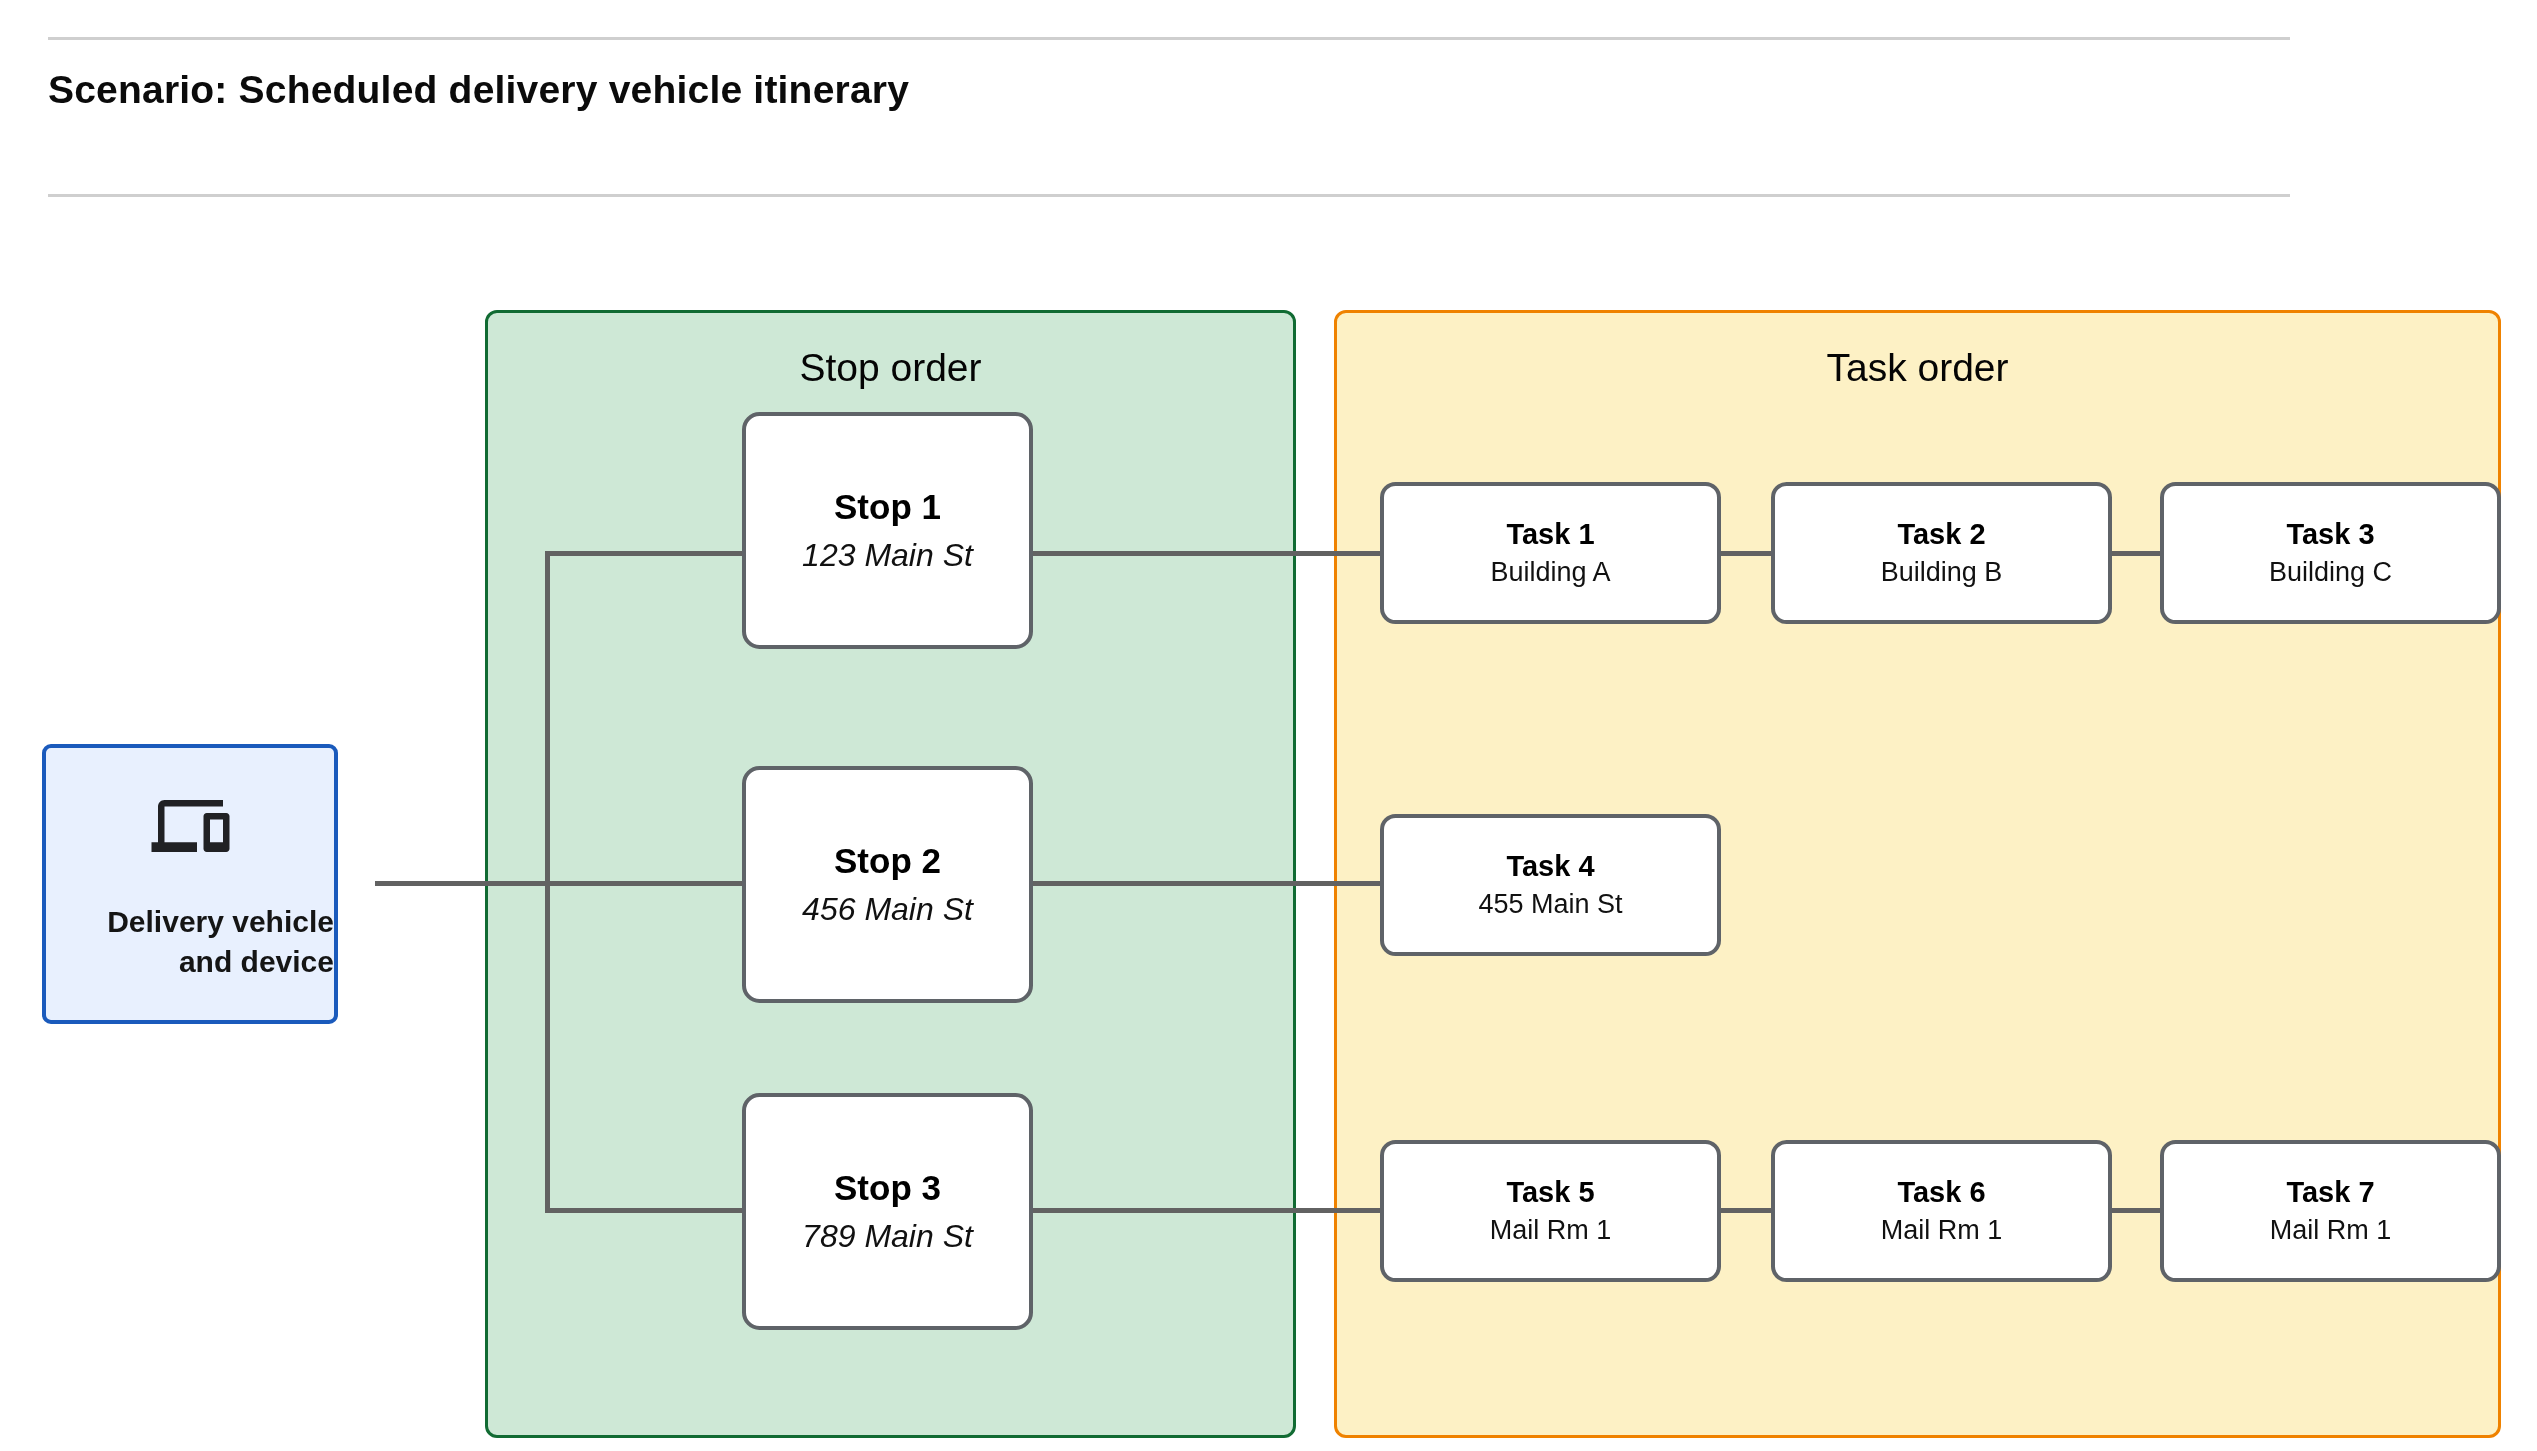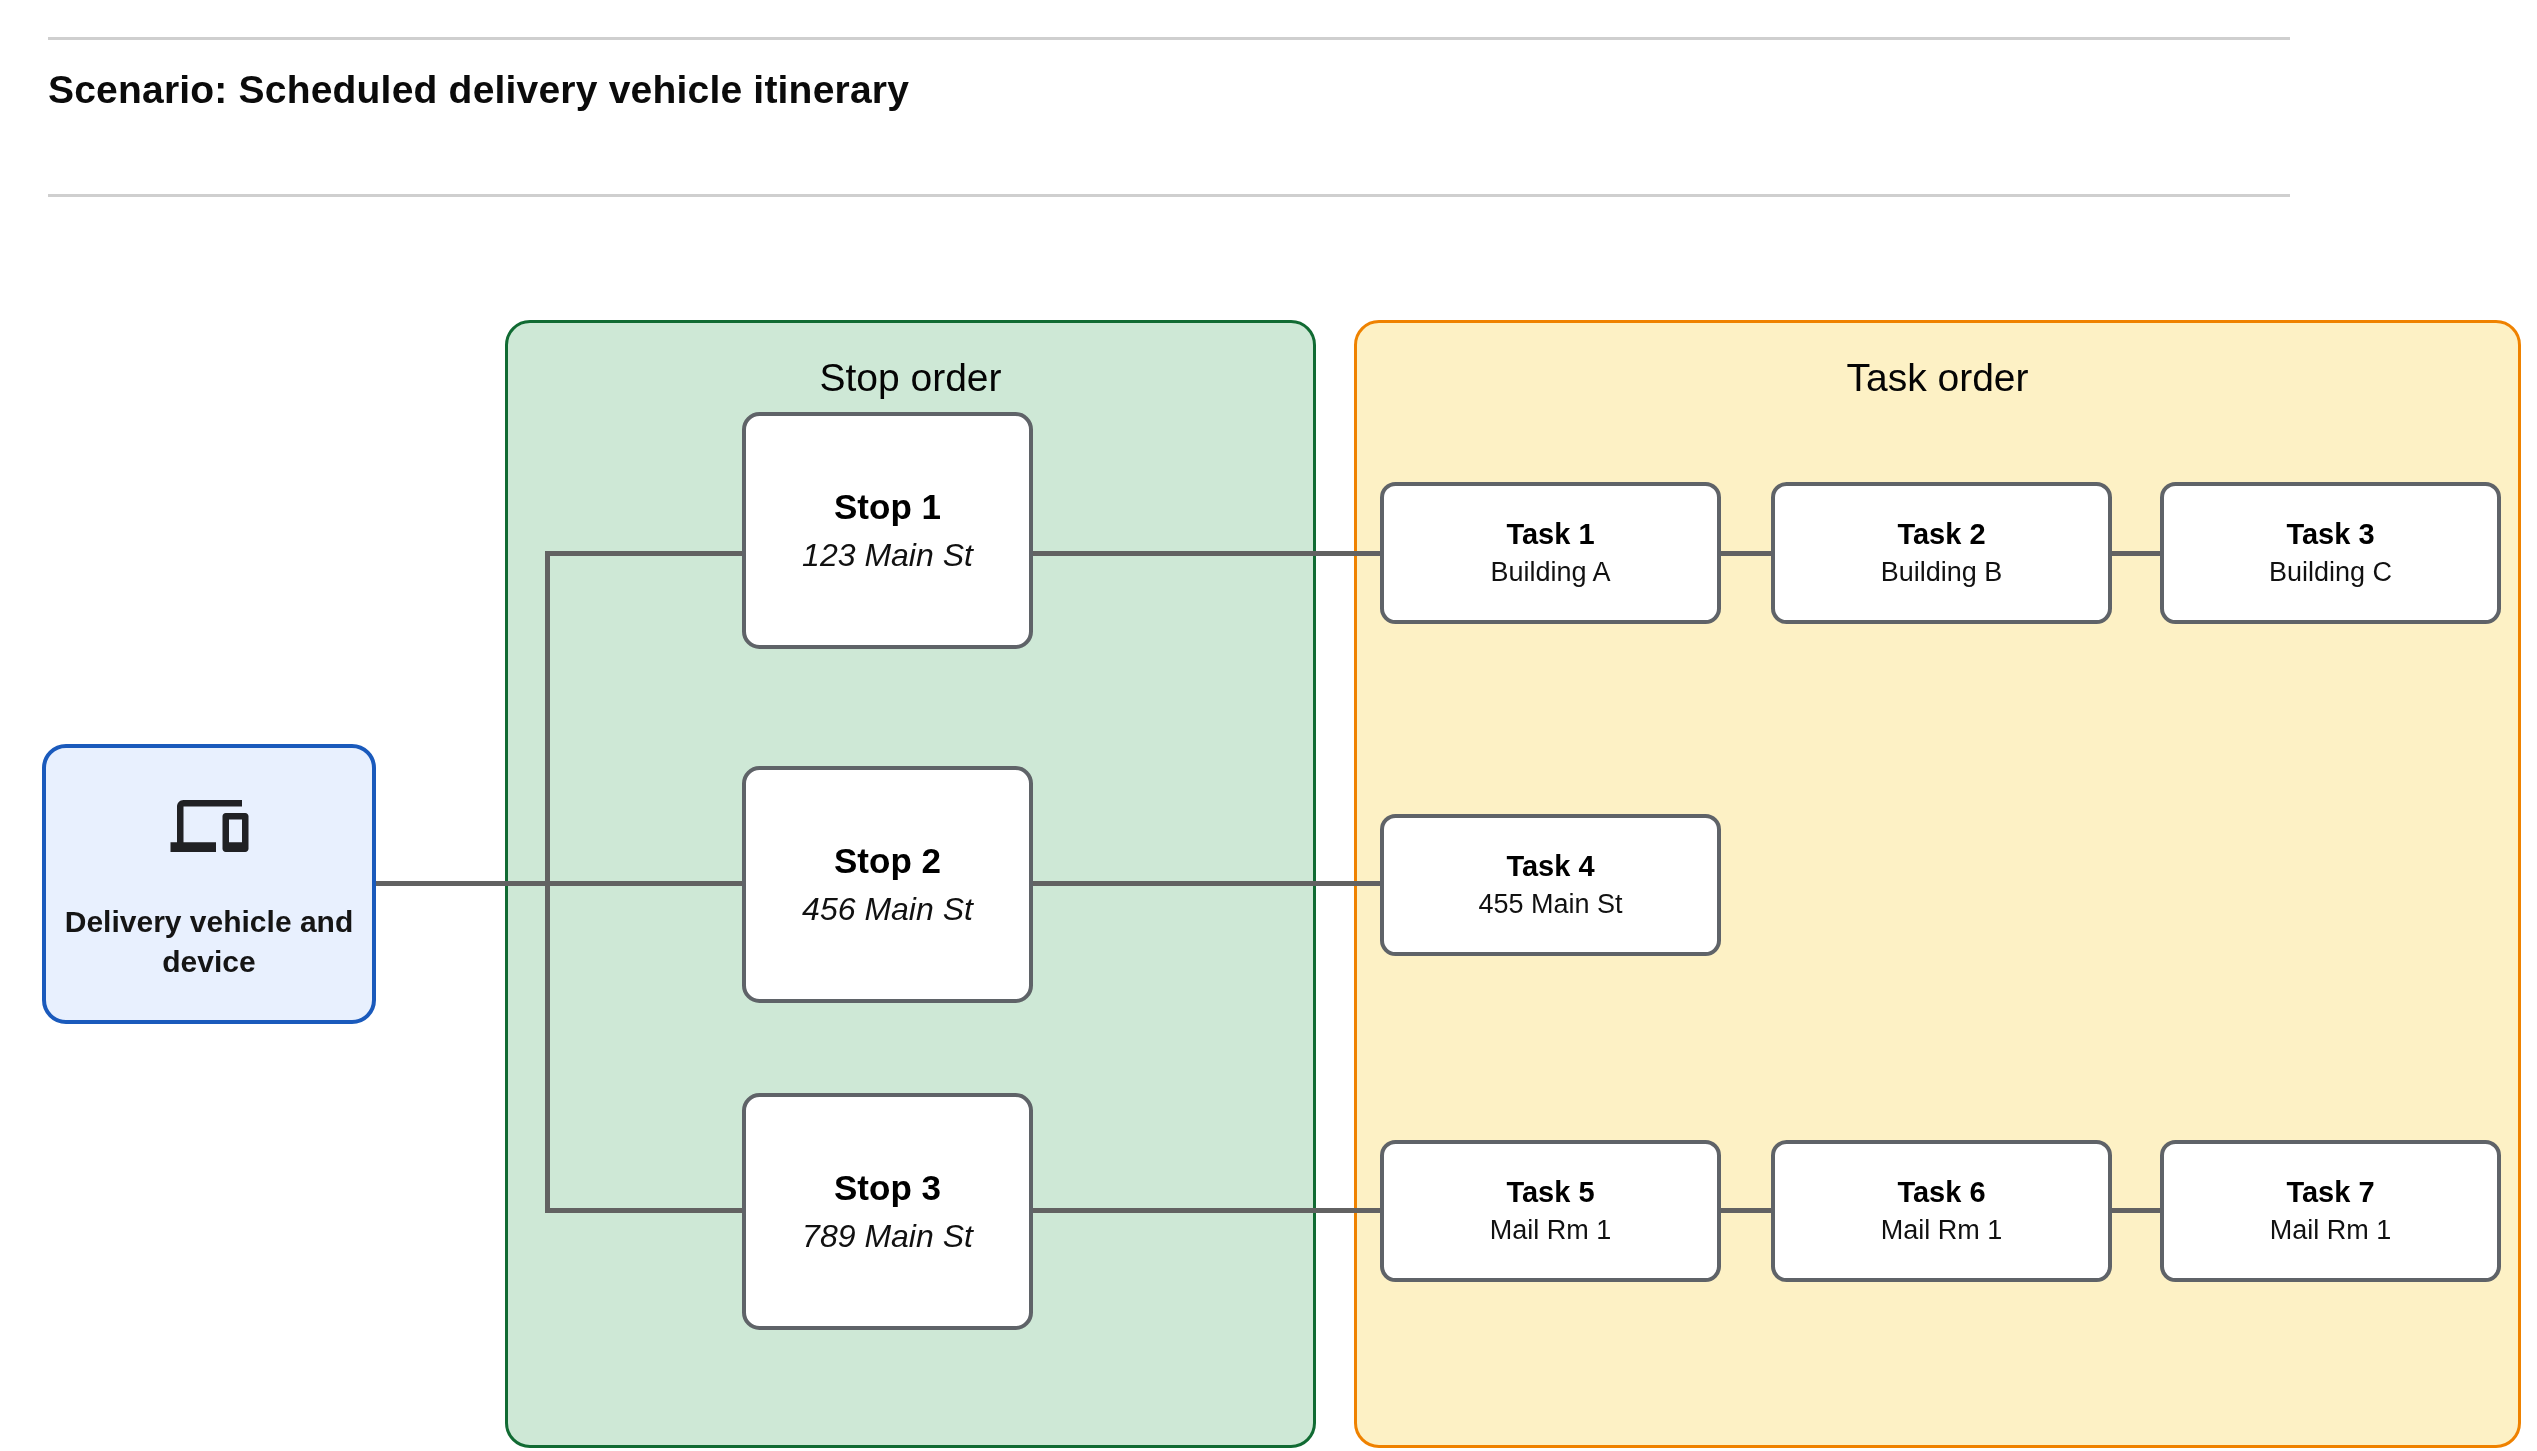--- a/index.html
+++ b/index.html
@@ -20,22 +20,22 @@
     position:absolute;left:48px;top:68px;
     font-size:39px;font-weight:700;letter-spacing:0.2px;color:#0b0b0b;
     white-space:nowrap;
   }
   .page-subtitle{
     position:absolute;left:253px;top:122px;
     font-size:36px;font-weight:400;color:#111;
     white-space:nowrap;
   }
   .container{
-    position:absolute;top:320px;height:1128px;
-    border-radius:25px;box-sizing:border-box;z-index:1;margin-left:20px;
+    position:absolute;top:310px;height:1128px;
+    border-radius:12px;box-sizing:border-box;z-index:1;
   }
   .container.stop{
     left:485px;width:811px;
     background:var(--stop-fill,#cee8d6);
     border:3.9px solid var(--stop-border,#116b33);
   }
   .container.task{
     left:1334px;width:1167px;
     background:var(--task-fill,#fdf1c5);
     border:3.9px solid var(--task-border,#ef8200);
@@ -53,24 +53,24 @@
     display:flex;flex-direction:column;align-items:center;justify-content:center;
     text-align:center;
   }
   .node.stop-node{width:291px;height:237px;border-radius:17.5px;gap:9.7px;}
   .node.task-node{width:341px;height:142px;border-radius:15.5px;gap:6.8px;}
   .stop-node .node-title{font-size:35px;font-weight:700;color:#000;}
   .stop-node .node-sub{font-size:32px;font-weight:400;color:#111;font-style:italic;}
   .task-node .node-title{font-size:29px;font-weight:700;color:#000;}
   .task-node .node-sub{font-size:27px;font-weight:400;color:#111;}
   .node.source{
-    left:42px;top:744px;width:334px;height:280px;border-radius:24px;
+    left:42px;top:744px;width:296px;height:280px;border-radius:9px;
     background:var(--source-fill,#e8f0fe);
     border:4.8px solid var(--source-border,#1a5abc);
-    gap:37px;z-index:3;
+    gap:37px;z-index:3;text-align:right;
   }
   .source-label{
     font-size:30px;font-weight:700;line-height:1.32;color:#151515;
     max-width:291px;
   }
   .devices-icon svg{display:block;}
 </style>
 </head>
 <body>
 

